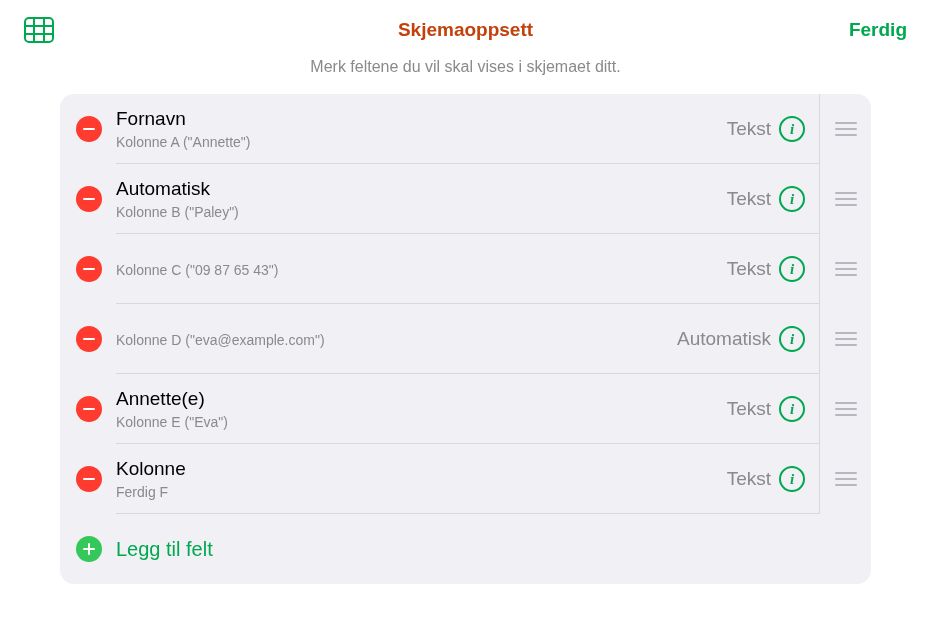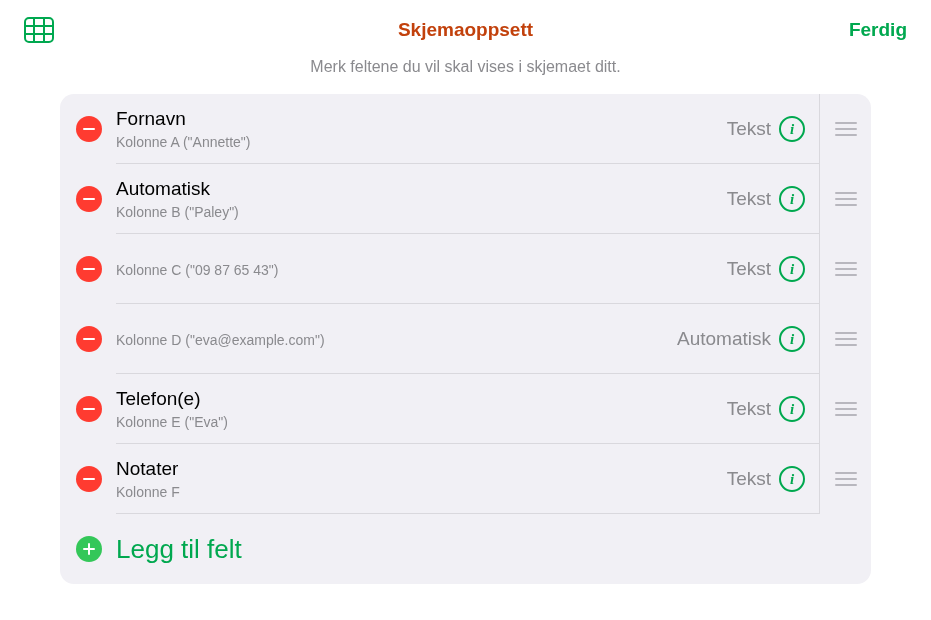--- a/index.html
+++ b/index.html
@@ -115,21 +115,21 @@
     justify-content: flex-end;
   }
   .title {
     font-size: 19px;
     color: #000;
     font-weight: 400;
     line-height: 1.25;
   }
   .addrow .title {
     color: #00a84f;
-    font-size: 26px;
+    font-size: 20px;
   }
   .caption {
     font-size: 14px;
     color: #8a8a8e;
     line-height: 1.3;
     margin-top: 2px;
   }
   .type-label {
     font-size: 19px;
     color: #8a8a8e;
@@ -279,43 +279,43 @@
         </div>
     </div>
   </div>
 
   <div class="row">
     <div class="row-main">
       <div class="delete-btn">
           <div class="minus"></div>
         </div>
       <div class="text-col">
-        <div class="title">Telefon(e)</div>
+        <div class="title">Annette(e)</div>
         <div class="caption">Kolonne E ("Eva")</div>
       </div>
       <div class="type-label">Tekst</div>
       <div class="info-btn">i</div>
     </div>
     <div class="drag-col">
       <div class="drag-handle">
           <span></span>
           <span></span>
           <span></span>
         </div>
     </div>
   </div>
 
   <div class="row">
     <div class="row-main">
       <div class="delete-btn">
           <div class="minus"></div>
         </div>
       <div class="text-col">
-        <div class="title">Notater</div>
-        <div class="caption">Kolonne F</div>
+        <div class="title">Kolonne</div>
+        <div class="caption">Ferdig F</div>
       </div>
       <div class="type-label">Tekst</div>
       <div class="info-btn">i</div>
     </div>
     <div class="drag-col">
       <div class="drag-handle">
           <span></span>
           <span></span>
           <span></span>
         </div>

